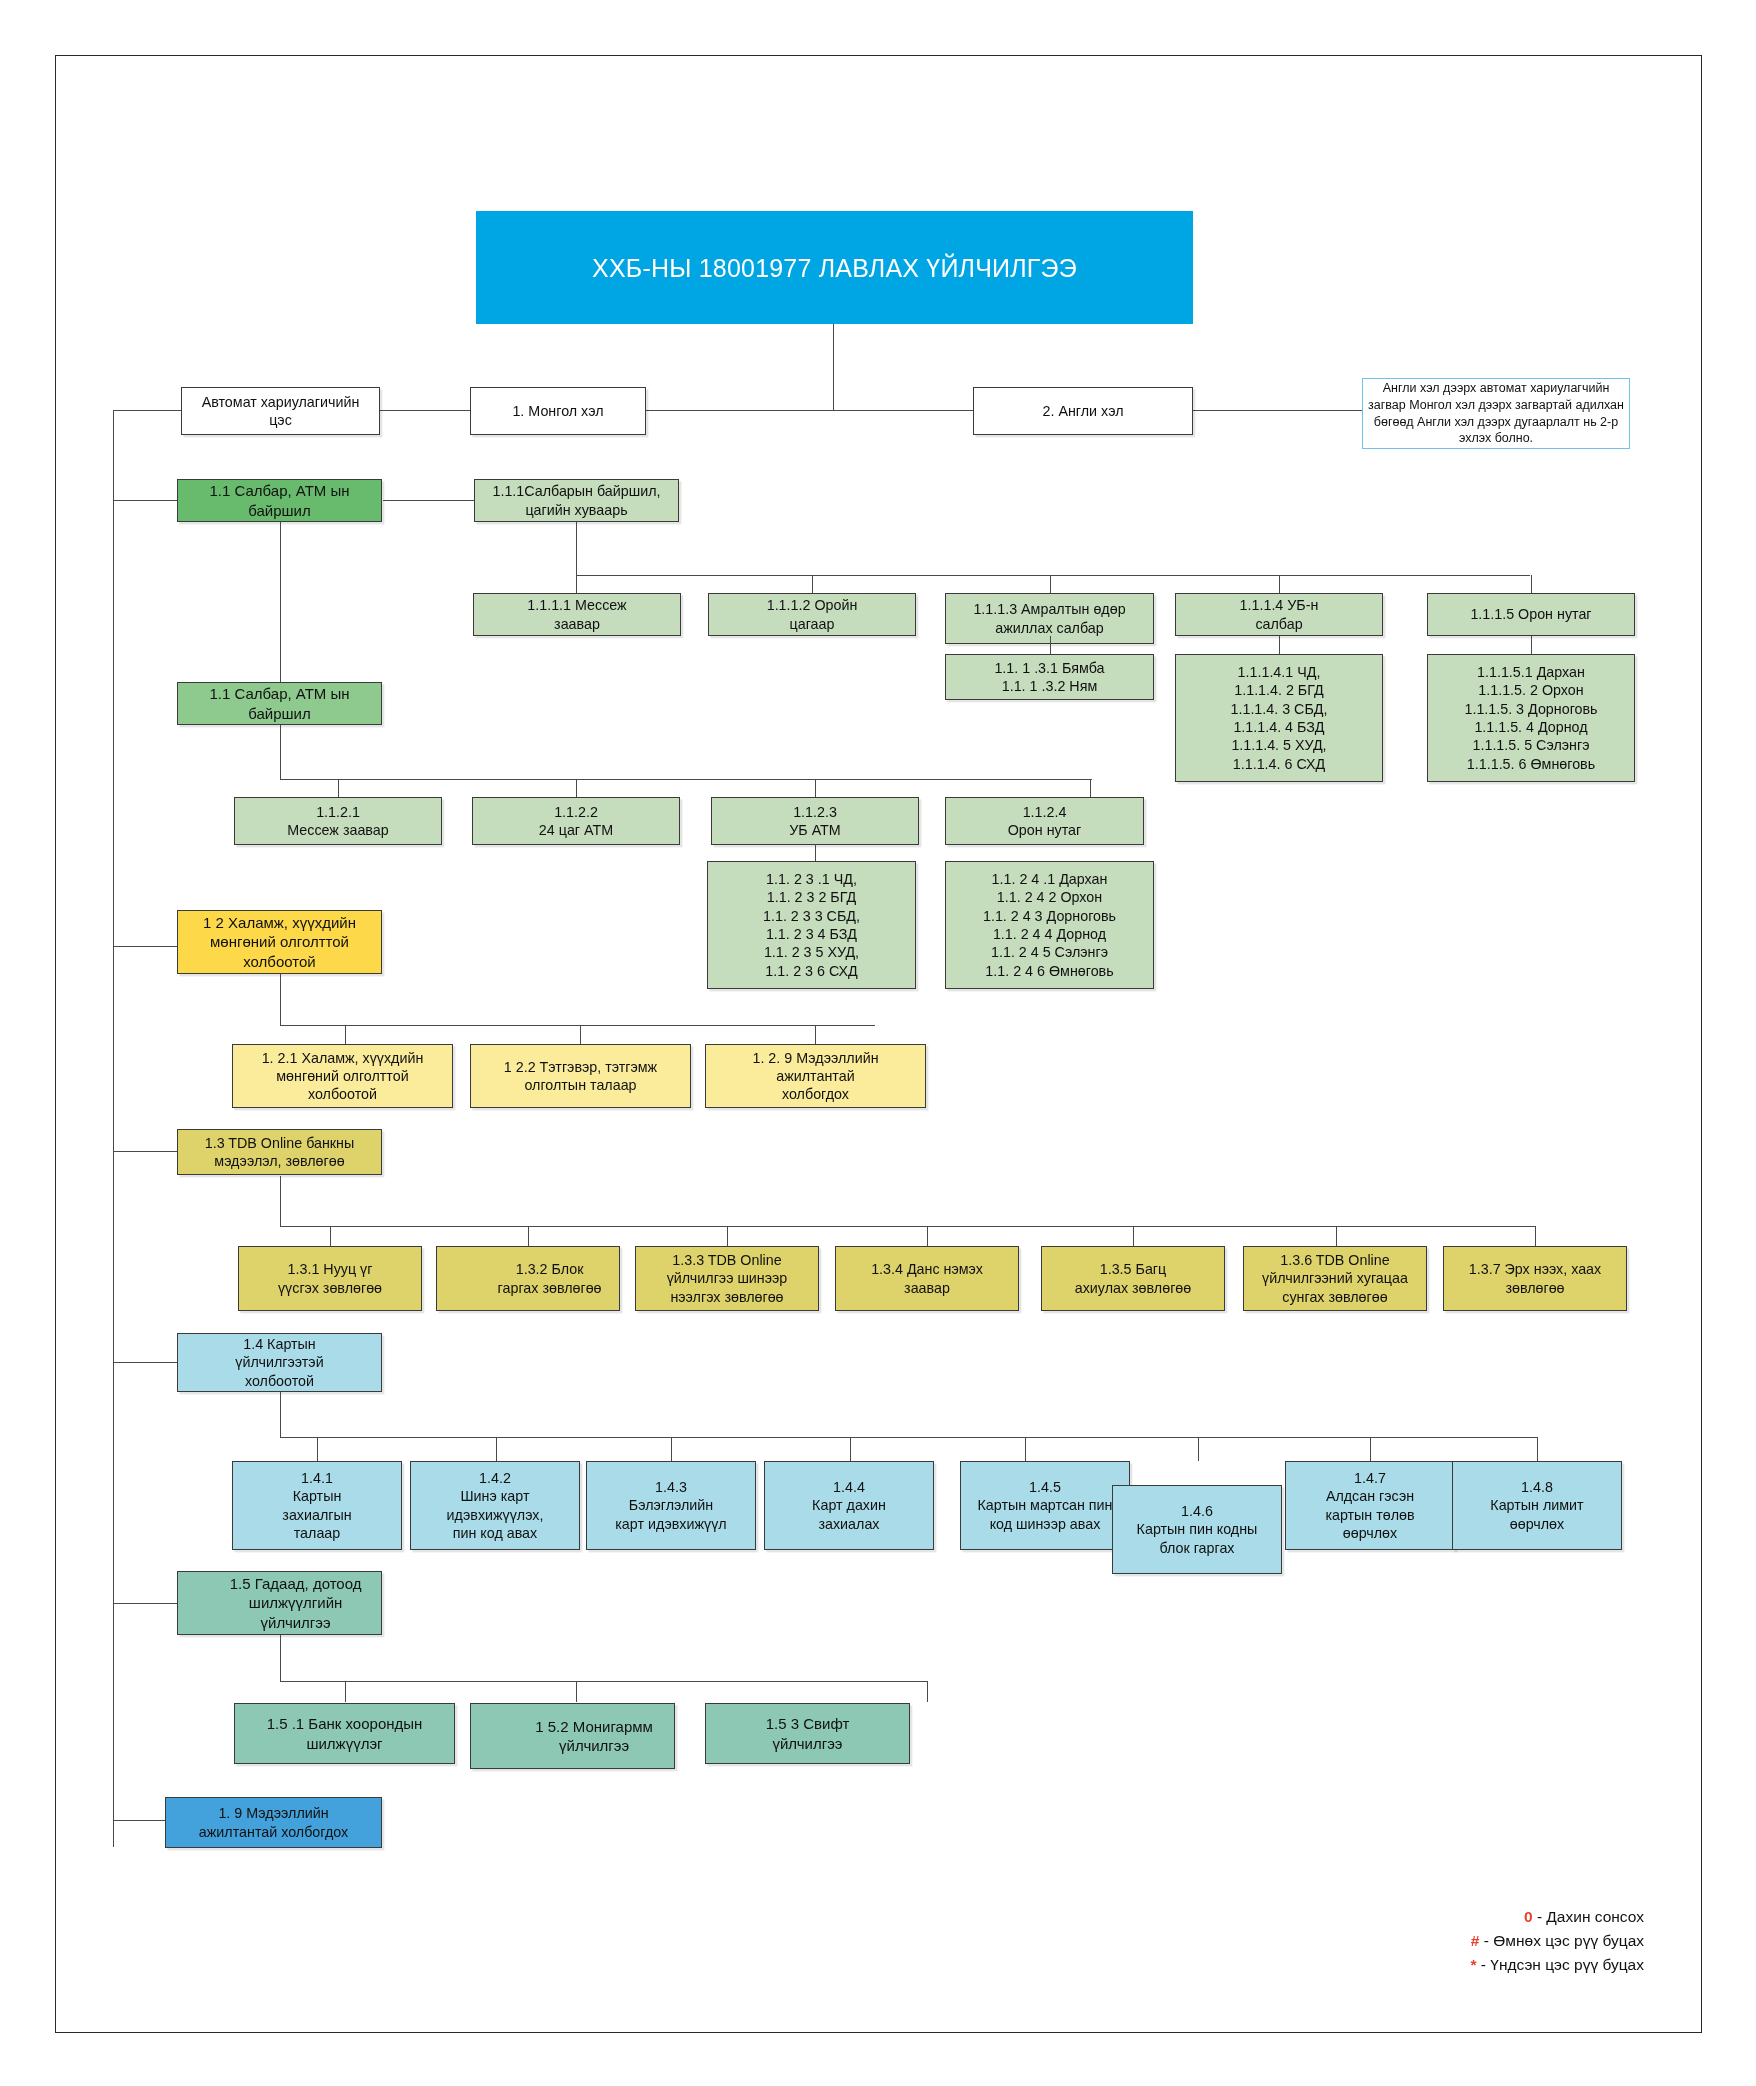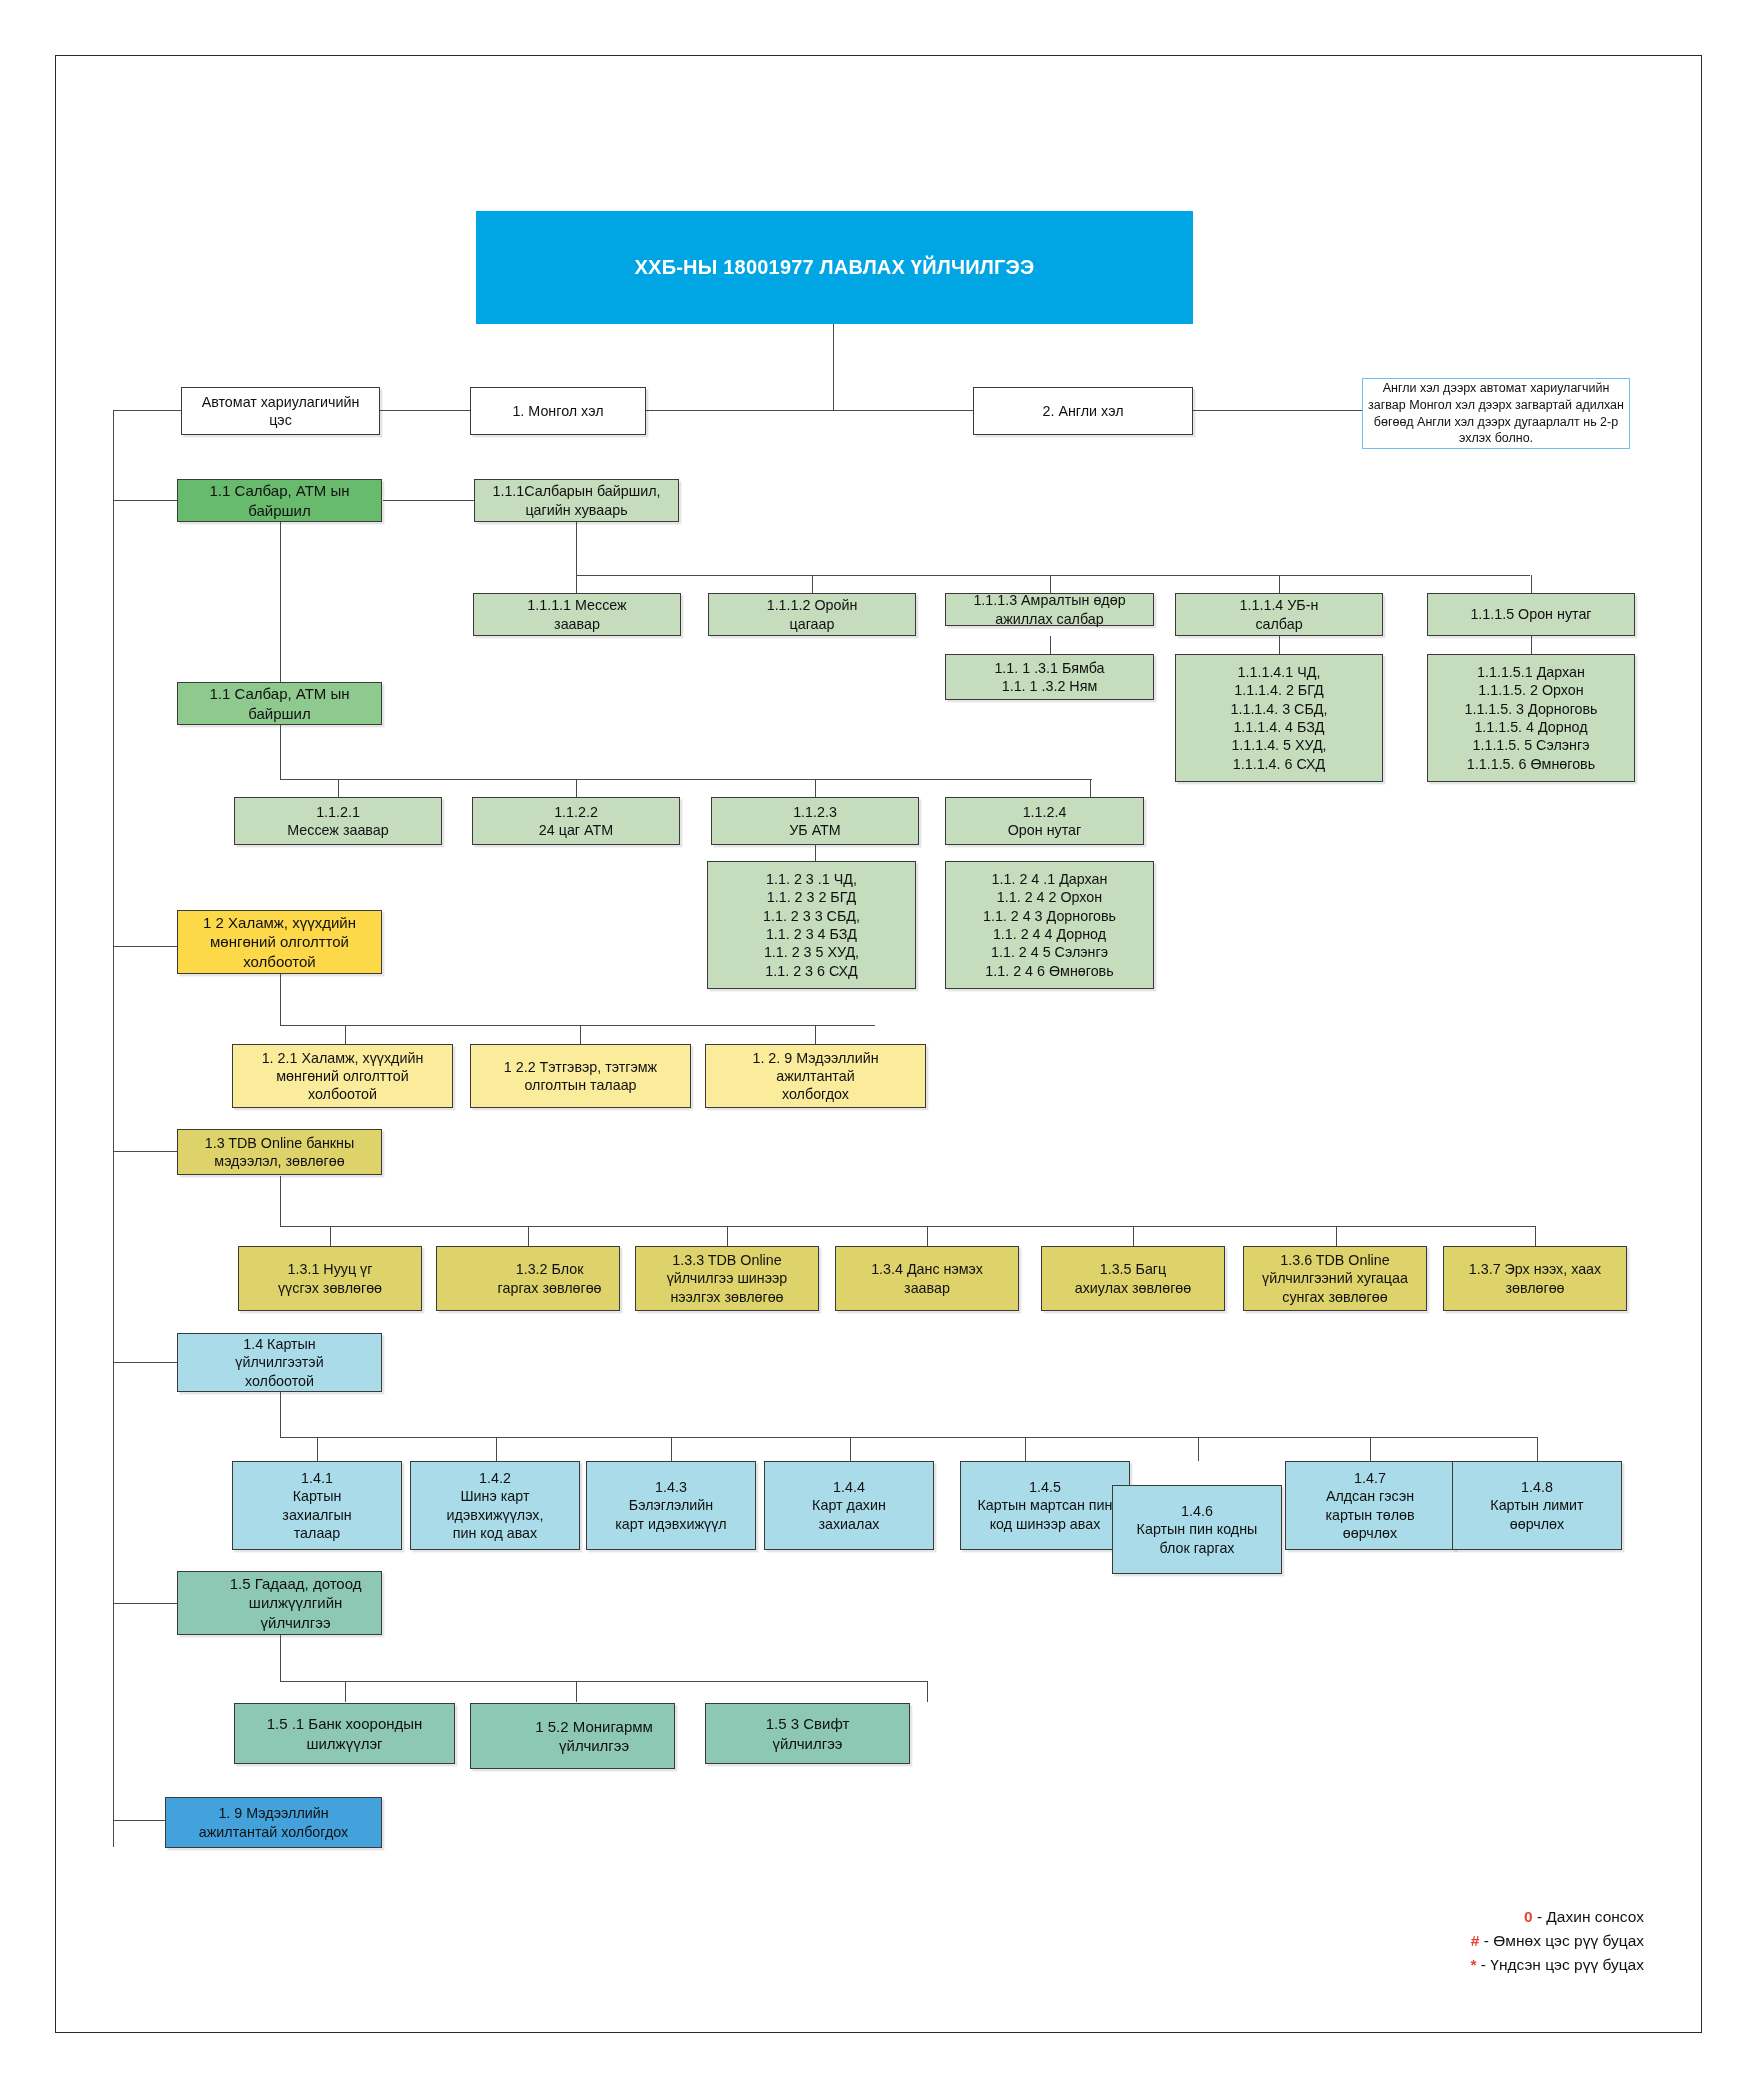--- a/index.html
+++ b/index.html
@@ -30,22 +30,22 @@
     line-height: 1.28;
     color: #111111;
     box-shadow: 2.4px 2.4px 0 rgba(0,0,0,0.10);
     padding: 2.4px 4.8px;
     white-space: pre-line;
   }
   .title-box {
     background: #00A5E3;
     border: none;
     color: #ffffff;
-    font-size: 20px;
-    font-weight: 700;
+    font-size: 25px;
+    font-weight: 400;
     letter-spacing: 0.2px;
     box-shadow: none;
   }
   .plain { background: #ffffff; font-size: 14.3px; }
   .note {
     background: #ffffff;
     border: 1.2px solid #6fc0ea;
     font-size: 12.5px;
     line-height: 1.35;
     box-shadow: none;
@@ -109,21 +109,21 @@
   <div class="ln lv" style="left:576px; top:575px; height:18px;"></div>
   <div class="ln lv" style="left:812px; top:575px; height:18px;"></div>
   <div class="ln lv" style="left:1050px; top:575px; height:18px;"></div>
   <div class="ln lv" style="left:1279px; top:575px; height:18px;"></div>
   <div class="ln lv" style="left:1531px; top:575px; height:18px;"></div>
 
   <div class="box g-lite" style="left:473px; top:593px; width:208px; height:43px;">1.1.1.1 Мессеж
 заавар</div>
   <div class="box g-lite" style="left:708px; top:593px; width:208px; height:43px;">1.1.1.2 Оройн
 цагаар</div>
-  <div class="box g-lite" style="left:945px; top:593px; width:209px; height:33px;">1.1.1.3 Амралтын өдөр
+  <div class="box g-lite" style="left:945px; top:593px; width:209px; height:51px;">1.1.1.3 Амралтын өдөр
 ажиллах салбар</div>
   <div class="box g-lite" style="left:1175px; top:593px; width:208px; height:43px;">1.1.1.4 УБ-н
 салбар</div>
   <div class="box g-lite" style="left:1427px; top:593px; width:208px; height:43px;">1.1.1.5 Орон нутаг</div>
 
   <div class="ln lv" style="left:1050px; top:636px; height:18px;"></div>
   <div class="ln lv" style="left:1279px; top:636px; height:18px;"></div>
   <div class="ln lv" style="left:1531px; top:636px; height:18px;"></div>
 
   <div class="box g-lite" style="left:945px; top:654px; width:209px; height:46px;">1.1. 1 .3.1 Бямба

